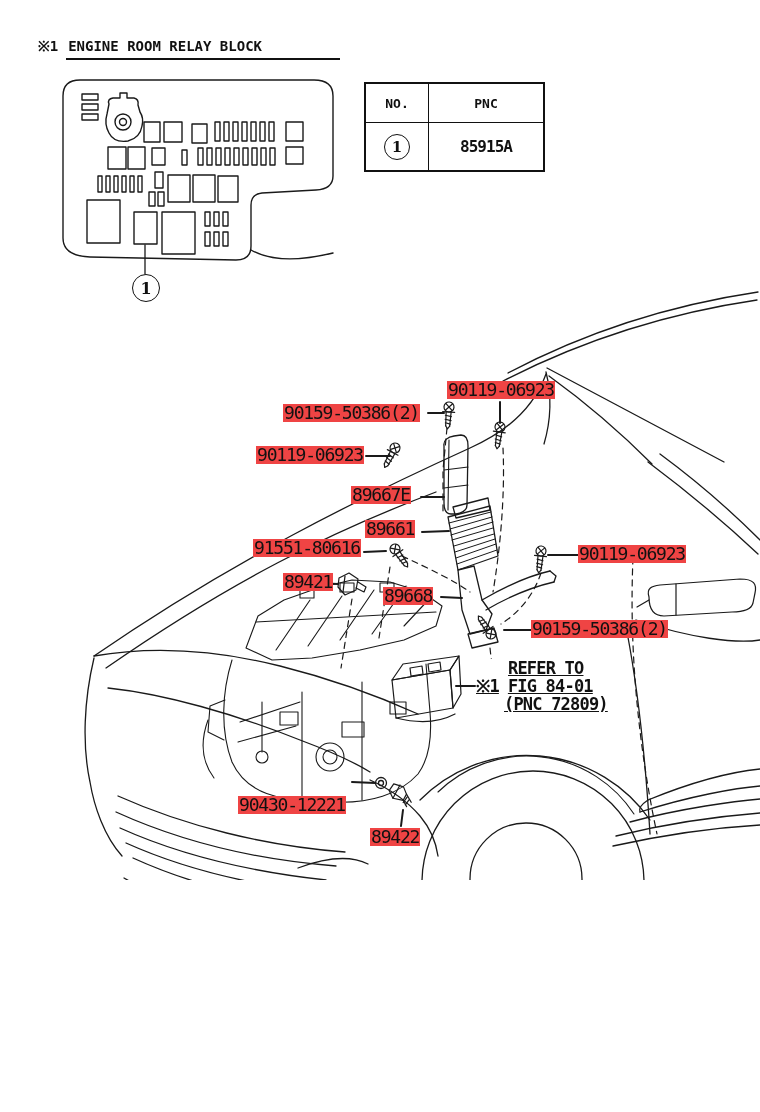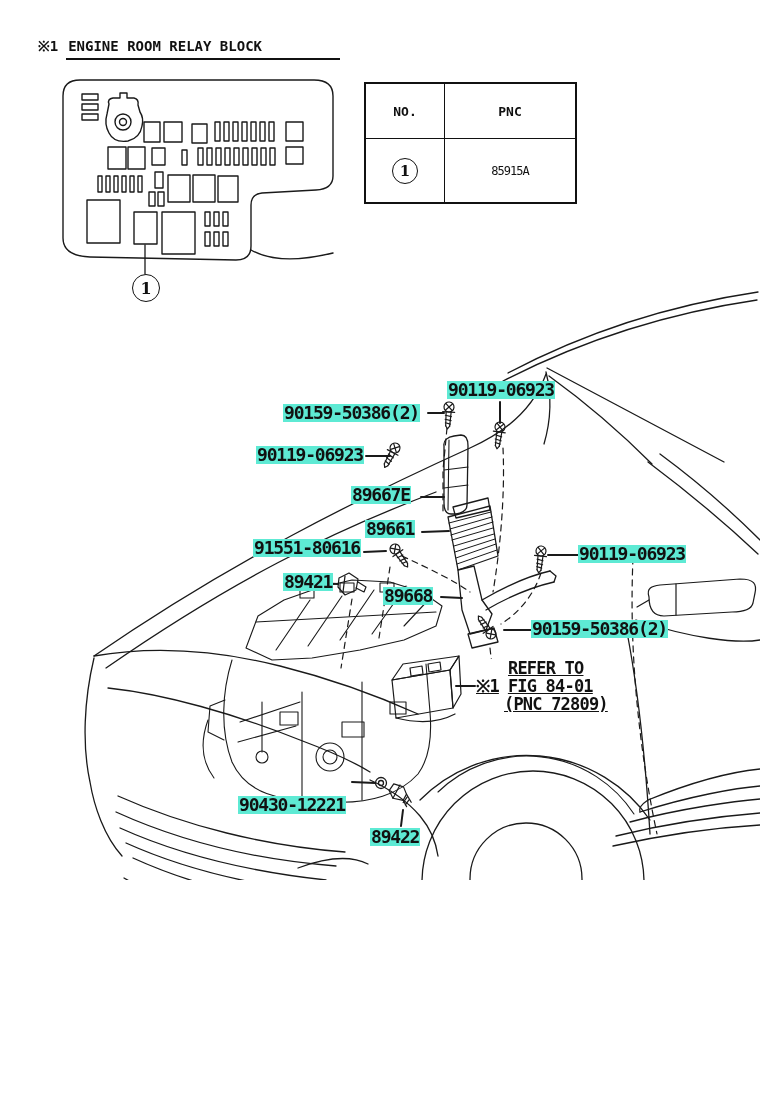--- a/index.html
+++ b/index.html
@@ -5,34 +5,34 @@
   html,body{margin:0;padding:0;background:#fff;}
   .stage{position:relative;width:760px;height:880px;background:#fff;overflow:hidden;
          font-family:"DejaVu Sans Mono",monospace;color:#111;border-radius:6px;}
   .art{position:absolute;left:0;top:0;}
   
   .hdr{position:absolute;left:38px;top:36px;font-size:14px;font-weight:bold;white-space:nowrap;}
   .hdr .marker{margin-right:8px;}
   .hdr .title{display:inline-block;border-bottom:2px solid #111;padding:0 78px 4px 2px;}
   
   .pnc{position:absolute;left:364px;top:82px;border:2px solid #111;border-collapse:collapse;background:#fff;}
-  .pnc td{border:1.6px solid #111;text-align:center;vertical-align:middle;padding:16px;}
+  .pnc td{border:1.6px solid #111;text-align:center;vertical-align:middle;padding:8px;}
   .pnc .h{height:22px;font-size:13px;font-weight:bold;}
   .pnc .c-no{width:46px;}
   .pnc .c-pnc{width:98px;}
   .pnc .v{height:31px;}
-  .pnc .pncval{font-size:12px;font-weight:normal;letter-spacing:-1px;}
+  .pnc .pncval{font-size:16px;font-weight:bold;letter-spacing:-1px;}
   .callout{width:24px;height:24px;border:1.6px solid #111;border-radius:50%;
            display:flex;align-items:center;justify-content:center;
            font-family:"DejaVu Serif",serif;font-weight:bold;font-size:15px;background:#fff;}
   .callout.inTable{margin:0 auto;}
   .callout.floating{position:absolute;left:132px;top:274px;width:26px;height:26px;font-size:16px;}
   
-  .lbl{position:absolute;font-size:18px;font-weight:bold;letter-spacing:-1.2px;
-       white-space:nowrap;background:#5eead4;line-height:1.02;padding:0 1px;}
+  .lbl{position:absolute;font-size:18px;font-weight:normal;letter-spacing:-1.2px;
+       white-space:nowrap;background:#ef4444;line-height:1.02;padding:0 1px;}
   
   .refer{position:absolute;left:476px;top:659px;font-size:17px;font-weight:bold;
          letter-spacing:-0.8px;line-height:18px;background:#fff;white-space:nowrap;text-decoration:underline;}
   .refer .r1{margin-left:32px;}
   .refer .r2 .mk{margin-right:9px;}
   .refer .r3{margin-left:28px;}
   .figcode{position:absolute;left:655px;top:1046px;font-size:15px;letter-spacing:0;}
 </style>
 </head>
 <body>

